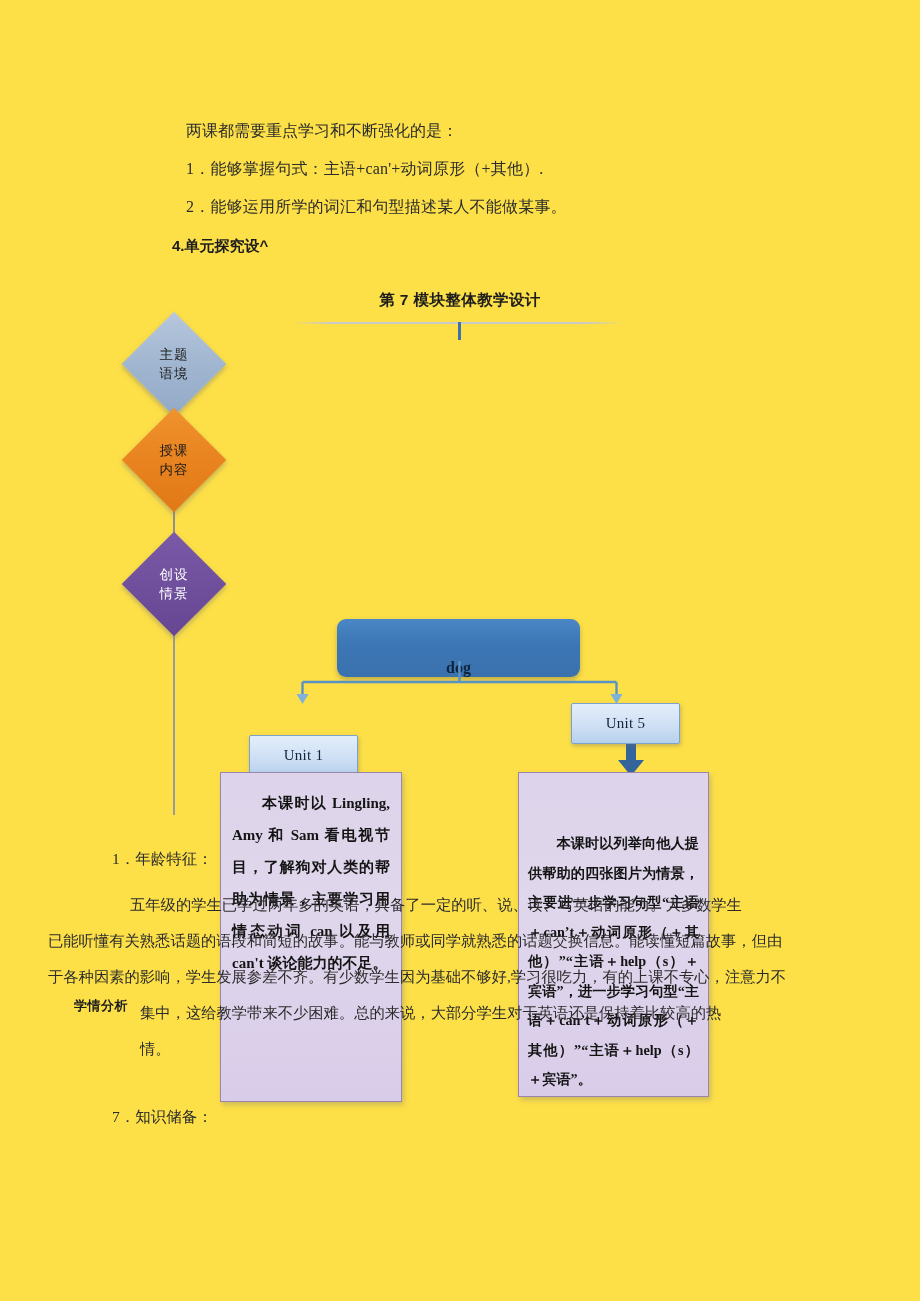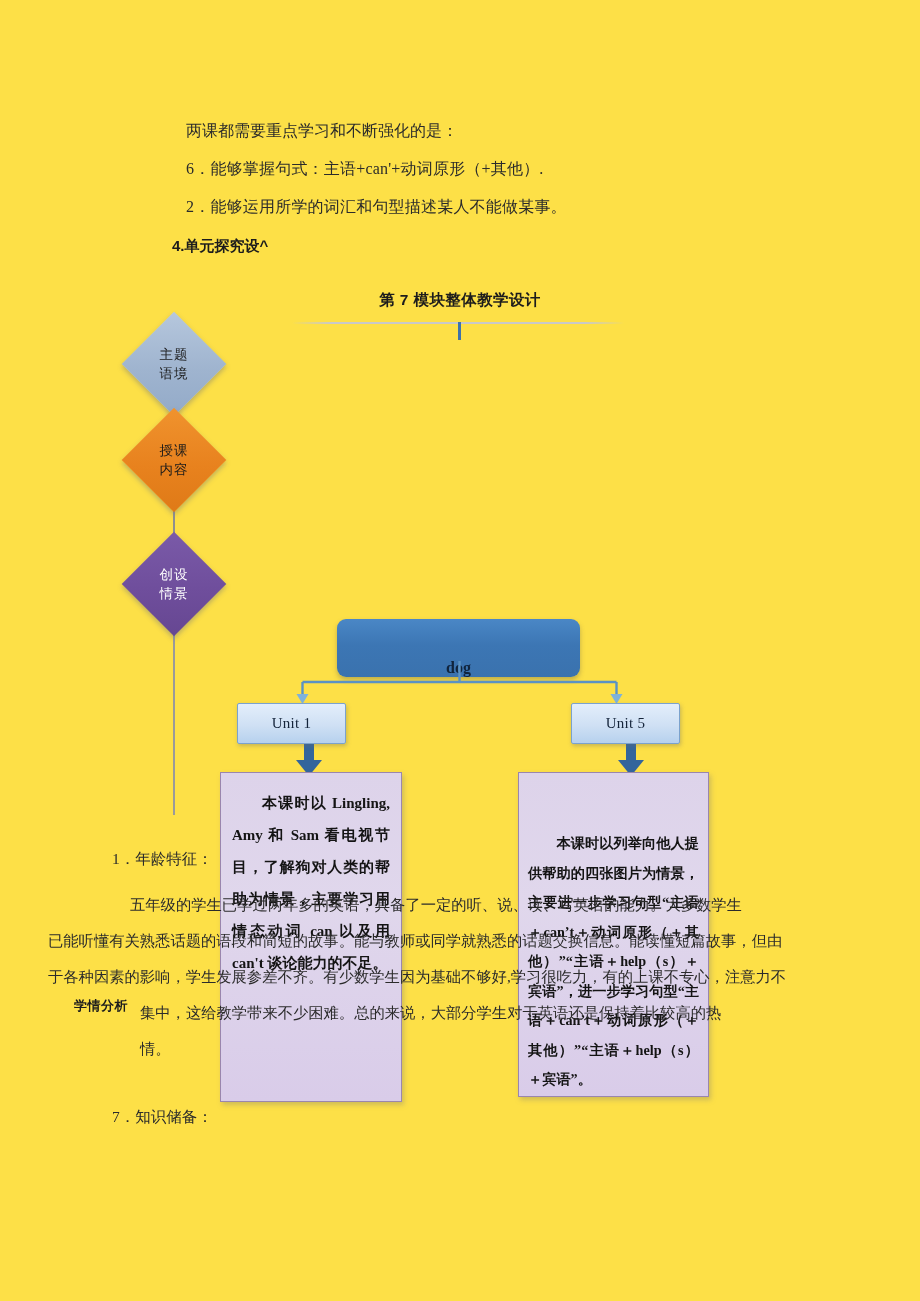--- a/index.html
+++ b/index.html
@@ -126,21 +126,21 @@
     width: 107px;
     height: 39px;
     border: 1px solid #7ba2cd;
     border-radius: 2px;
     background: linear-gradient(180deg, #e3eefb 0%, #cfe0f4 55%, #b6d1ee 100%);
     box-shadow: 1px 2px 4px rgba(110,110,110,.38);
     display: flex;
     align-items: center;
     justify-content: center;
   }
-  .unit-box.u1 { left: 237px; }
+  .unit-box.u1 { left: 249px; margin-top: 32px; }
   .unit-box.u2 { left: 571px; }
   .unit-label {
     font-family: "Liberation Serif", "DejaVu Serif", serif;
     font-size: 15px;
     color: #14243a;
     letter-spacing: .3px;
   }
 
   
   .panel {
@@ -270,21 +270,21 @@
     letter-spacing: .5px;
   }
 </style>
 </head>
 <body>
 
 <div class="page">
 
   <div class="intro">
     <div class="intro-line">两课都需要重点学习和不断强化的是：</div>
-    <div class="intro-line num">6．能够掌握句式：主语+can'+动词原形（+其他）.</div>
+    <div class="intro-line num">1．能够掌握句式：主语+can'+动词原形（+其他）.</div>
     <div class="intro-line num">2．能够运用所学的词汇和句型描述某人不能做某事。</div>
   </div>
 
   <div class="section-head">4.单元探究设^</div>
 
   <div class="diagram">
 
     <div class="diagram-title">第 7 模块整体教学设计</div>
 
     <div class="top-rule"></div>

